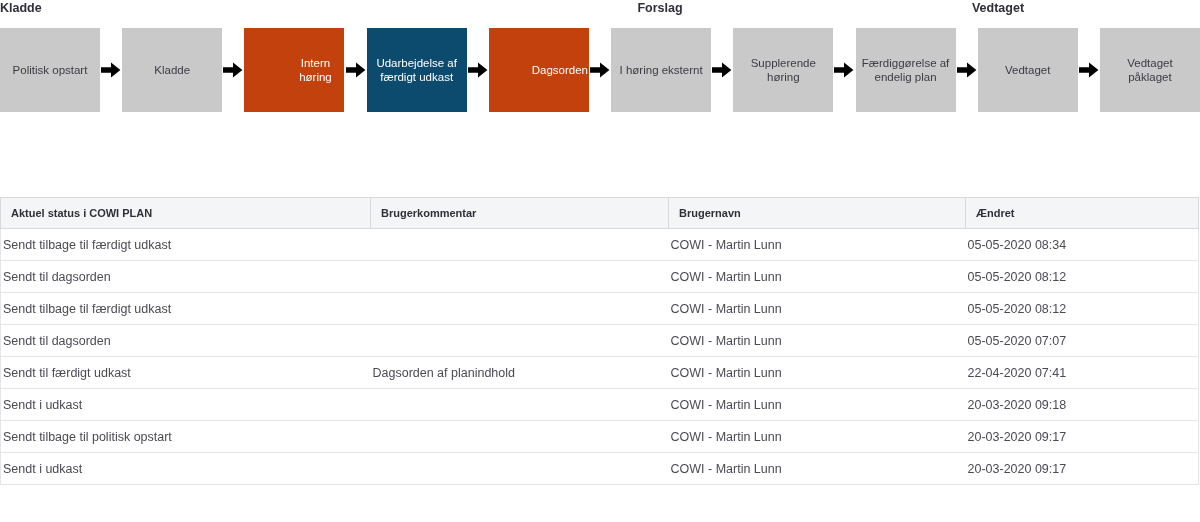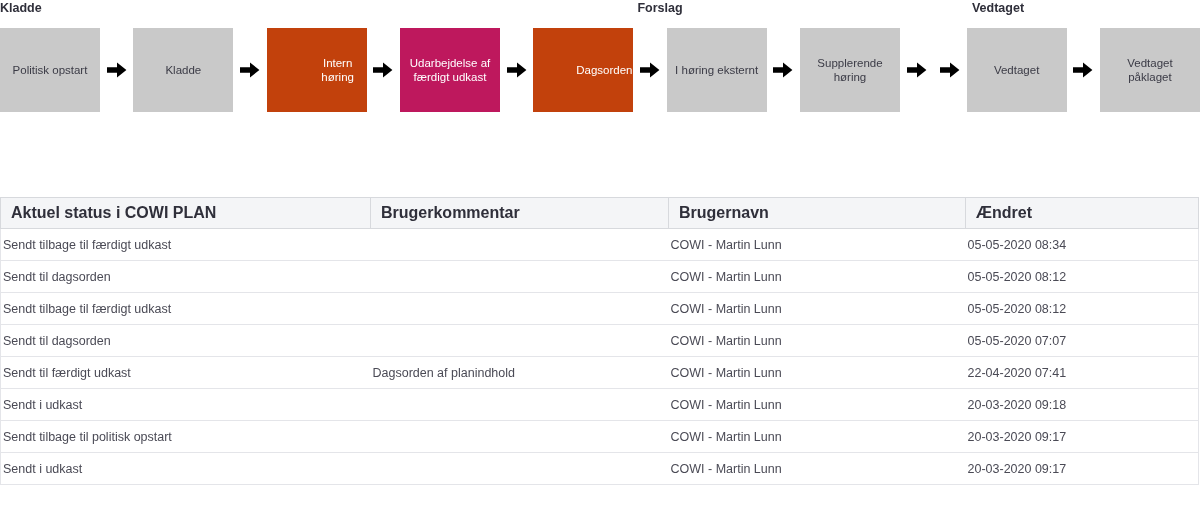--- a/index.html
+++ b/index.html
@@ -49,21 +49,21 @@
     align-items: center;
     justify-content: center;
     text-align: center;
     font-size: 11.5px;
     line-height: 14px;
     padding: 0 6px;
     box-sizing: border-box;
   }
   .stage.grey  { background: #c9c9c9; color: #3b3b46; }
   .stage.teal  { background: #c2410c; color: #ffffff; padding-left: 48px; }
-  .stage.green { background: #be185d; color: #ffffff; }
+  .stage.green { background: #0c4a6e; color: #ffffff; }
 
   .arrow {
     flex: 1 1 auto;
     height: 84px;
     display: flex;
     align-items: center;
     justify-content: center;
   }
   .arrow svg { display: block; }
 
@@ -94,21 +94,21 @@
   #history-table col.c4 { width: 233px; }
 
   #history-table thead th {
     background: #f4f5f7;
     border-top: 1px solid #d7d9dd;
     border-bottom: 1px solid #d7d9dd;
     border-right: 1px solid #d7d9dd;
     text-align: left;
     font-weight: bold;
     color: #2f2f3a;
-    font-size: 16px;
+    font-size: 11px;
     height: 31px;
     padding: 0 10px;
     box-sizing: border-box;
     white-space: nowrap;
   }
   #history-table thead th:first-child {
     border-left: 1px solid #d7d9dd;
   }
   #history-table thead th:last-child {
     border-right: 1px solid #d7d9dd;
@@ -189,20 +189,23 @@
           <path d="M0 5.2 L10 5.2 L10 0.6 L19.4 8 L10 15.4 L10 10.8 L0 10.8 Z" fill="#000000"></path>
         </svg>
       </div>
       <div class="stage grey">
         <span>Supplerende høring</span>
       </div>
       <div class="arrow">
         <svg width="20" height="16" viewBox="0 0 20 16">
           <path d="M0 5.2 L10 5.2 L10 0.6 L19.4 8 L10 15.4 L10 10.8 L0 10.8 Z" fill="#000000"></path>
         </svg>
+      </div>
+      <div class="stage grey">
+        <span>Færdiggørelse af endelig plan</span>
       </div>
       <div class="arrow">
         <svg width="20" height="16" viewBox="0 0 20 16">
           <path d="M0 5.2 L10 5.2 L10 0.6 L19.4 8 L10 15.4 L10 10.8 L0 10.8 Z" fill="#000000"></path>
         </svg>
       </div>
       <div class="stage grey">
         <span>Vedtaget</span>
       </div>
       <div class="arrow">

